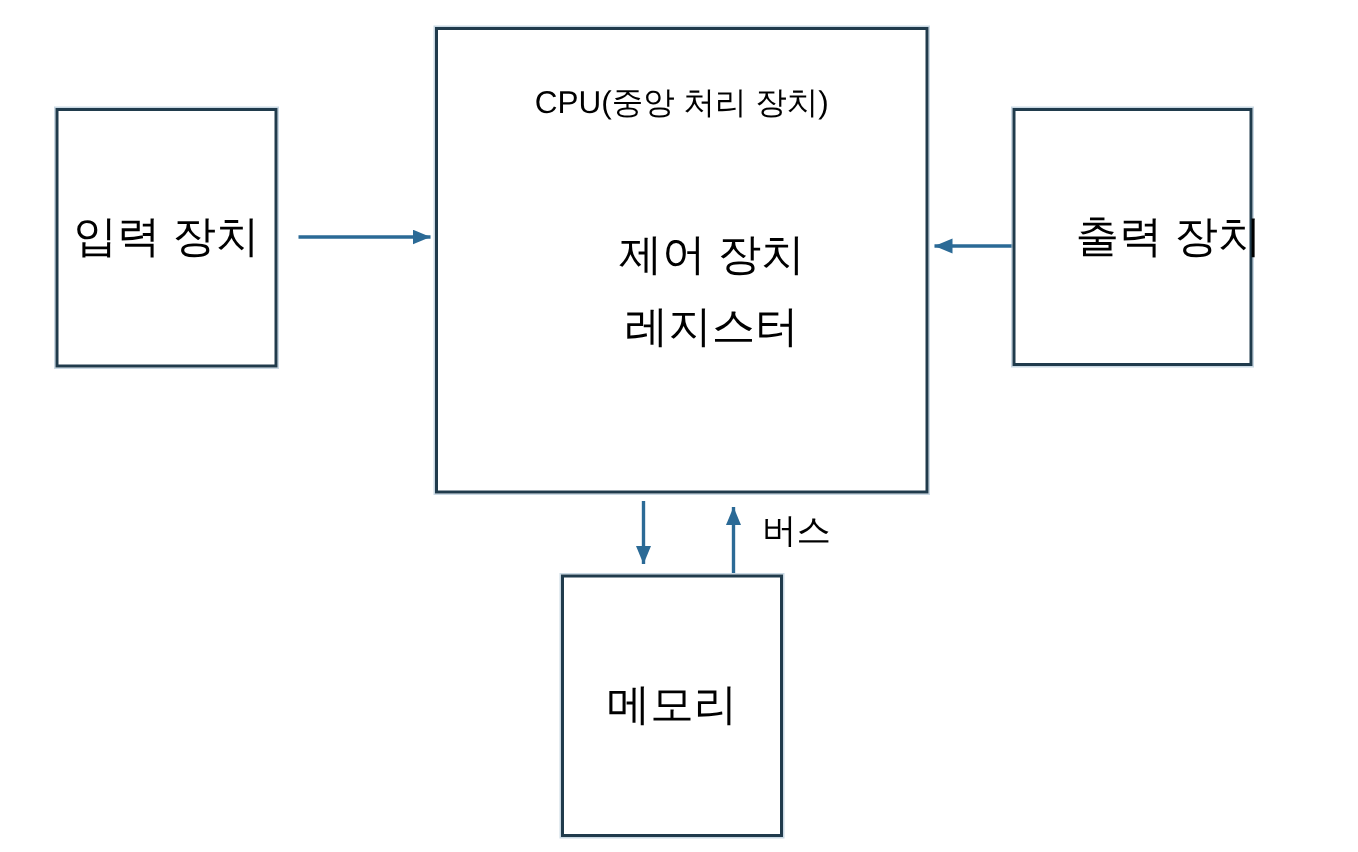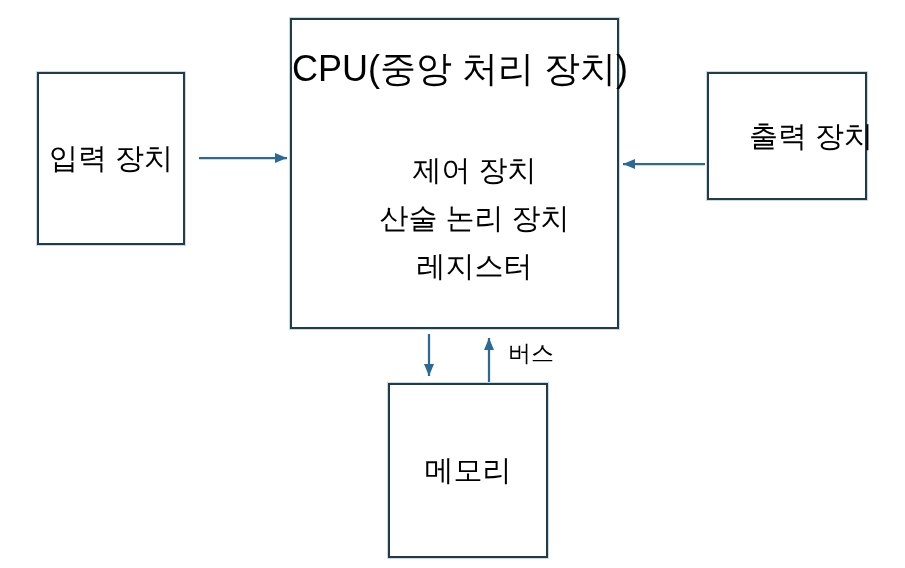--- a/index.html
+++ b/index.html
@@ -41,30 +41,30 @@
     box-shadow: 0 0 0 1px rgba(158,186,205,0.55);
     background: var(--background);
     display: flex;
     align-items: center;
     justify-content: center;
     font-size: 29px;
     line-height: 1.25;
     white-space: nowrap;
   }
   .input-box  { left: 37px;  top: 72px;  width: 148px; height: 173px; }
-  .output-box { left: 707px; top: 72px;  width: 160px; height: 128px; padding-left: 48px; }
-  .memory-box { left: 388px; top: 383px; width: 160px; height: 175px; }
+  .output-box { left: 675px; top: 72px;  width: 160px; height: 172px; padding-left: 48px; }
+  .memory-box { left: 374px; top: 383px; width: 148px; height: 175px; }
   .cpu-box {
     left: 290px; top: 18px; width: 329px; height: 311px;
     display: block;
   }
   .cpu-title {
     margin-top: 30px;
     text-align: center;
-    font-size: 36px;
+    font-size: 21px;
     line-height: 38px;
   }
   .cpu-lines {
     margin-top: 58px;
     text-align: center;
     font-size: 29px;
     padding-left: 40px;
   }
   .cpu-lines div { line-height: 48px; }
   .bus-label {
@@ -94,21 +94,20 @@
   </svg>
 
   <div class="box input-box">
     <span>입력 장치</span>
   </div>
 
   <div class="box cpu-box">
     <div class="cpu-title">CPU(중앙 처리 장치)</div>
     <div class="cpu-lines">
       <div>제어 장치</div>
-      <div>산술 논리 장치</div>
       <div>레지스터</div>
     </div>
   </div>
 
   <div class="box output-box">
     <span>출력 장치</span>
   </div>
 
   <div class="box memory-box">
     <span>메모리</span>

